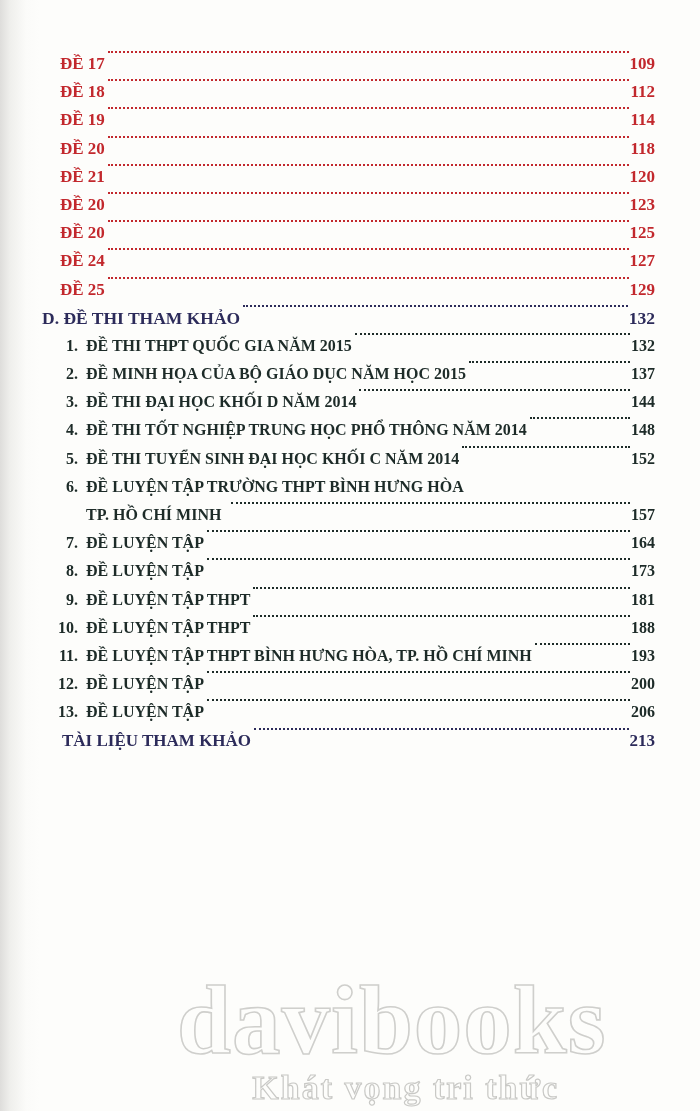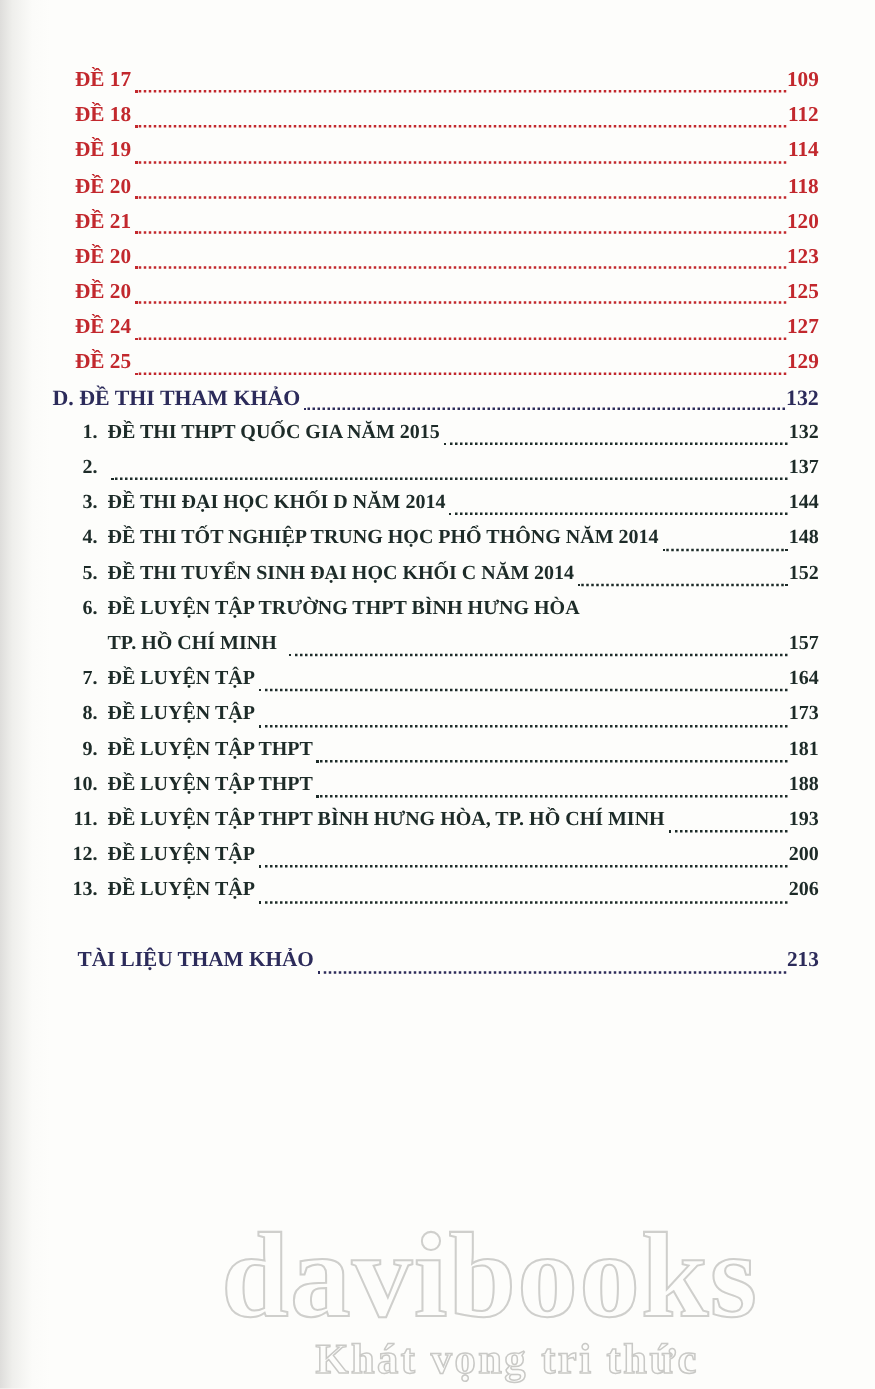--- a/index.html
+++ b/index.html
@@ -18,21 +18,21 @@
     background: linear-gradient(to right, #dedddb 0px, #efefec 10px, #fbfbf9 26px, #fdfdfb 40px);
   }
   .toc {
     position: absolute;
     top: 50px;
     left: 0;
     right: 45px;
   }
   .row {
     display: flex;
-    align-items: flex-end;
+    align-items: flex-start;
     height: 28.2px;
     line-height: 28.2px;
     font-weight: bold;
     white-space: nowrap;
   }
   .row .label { flex: 0 0 auto; }
   .row .leader {
     flex: 1 1 auto;
     min-width: 0;
     border-bottom: 2px dotted currentColor;
@@ -64,21 +64,20 @@
   .row.cont {
     color: #1d2b28;
     padding-left: 86px;
     font-size: 16px;
   }
   .row.cont .leader { margin-left: 10px; }
   .row.footer {
     color: #2c2b5a;
     padding-left: 62px;
     font-size: 17px;
-    margin-top: 28px;
   }
   .watermark {
     position: absolute;
     left: 145px;
     top: 972px;
     width: 420px;
     pointer-events: none;
   }
   .wm-brand {
     font-size: 97px;
@@ -158,20 +157,21 @@
         <span class="page-num">132</span>
       </div>
       <div class="row item">
         <span class="num">1.</span>
         <span class="label">ĐỀ THI THPT QUỐC GIA NĂM 2015</span>
         <span class="leader"></span>
         <span class="page-num">132</span>
       </div>
       <div class="row item">
         <span class="num">2.</span>
+        <span class="label">ĐỀ MINH HỌA CỦA BỘ GIÁO DỤC NĂM HỌC 2015</span>
         <span class="leader"></span>
         <span class="page-num">137</span>
       </div>
       <div class="row item">
         <span class="num">3.</span>
         <span class="label">ĐỀ THI ĐẠI HỌC KHỐI D NĂM 2014</span>
         <span class="leader"></span>
         <span class="page-num">144</span>
       </div>
       <div class="row item">

